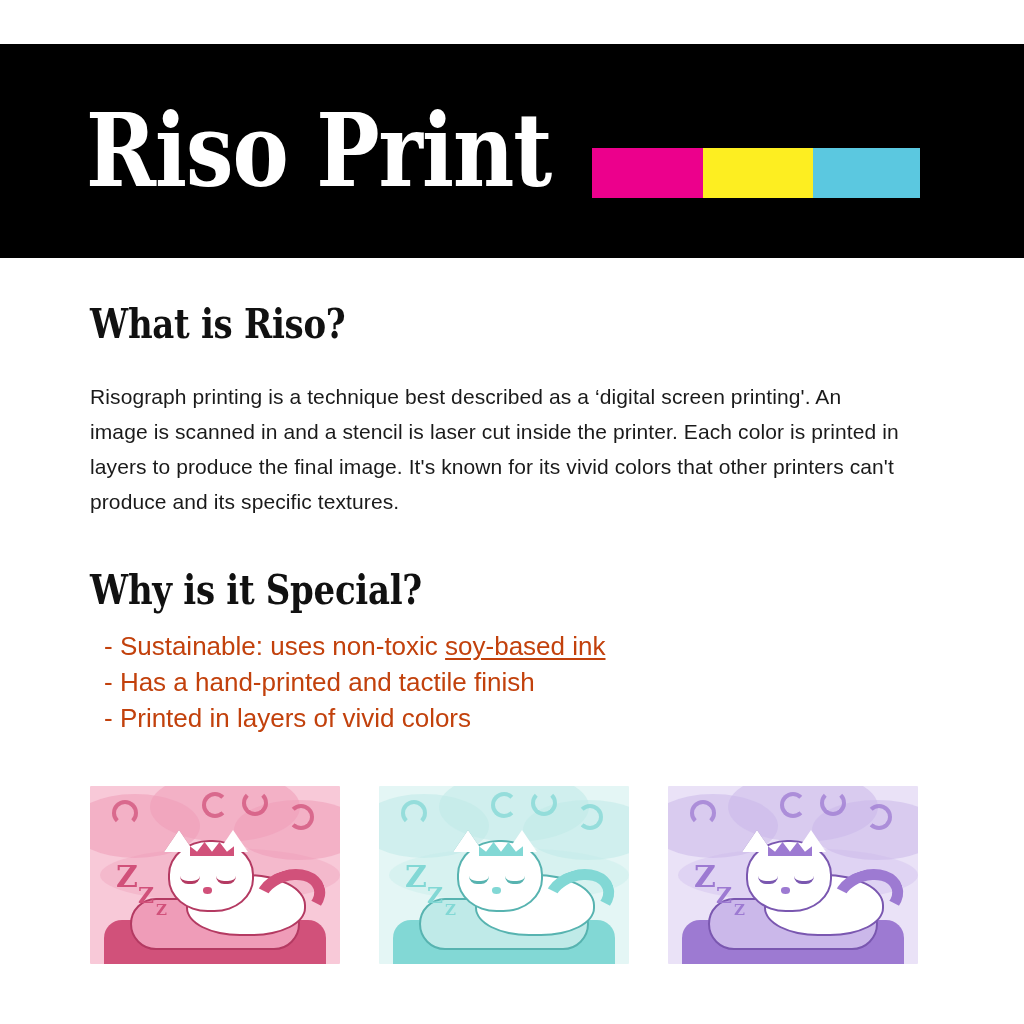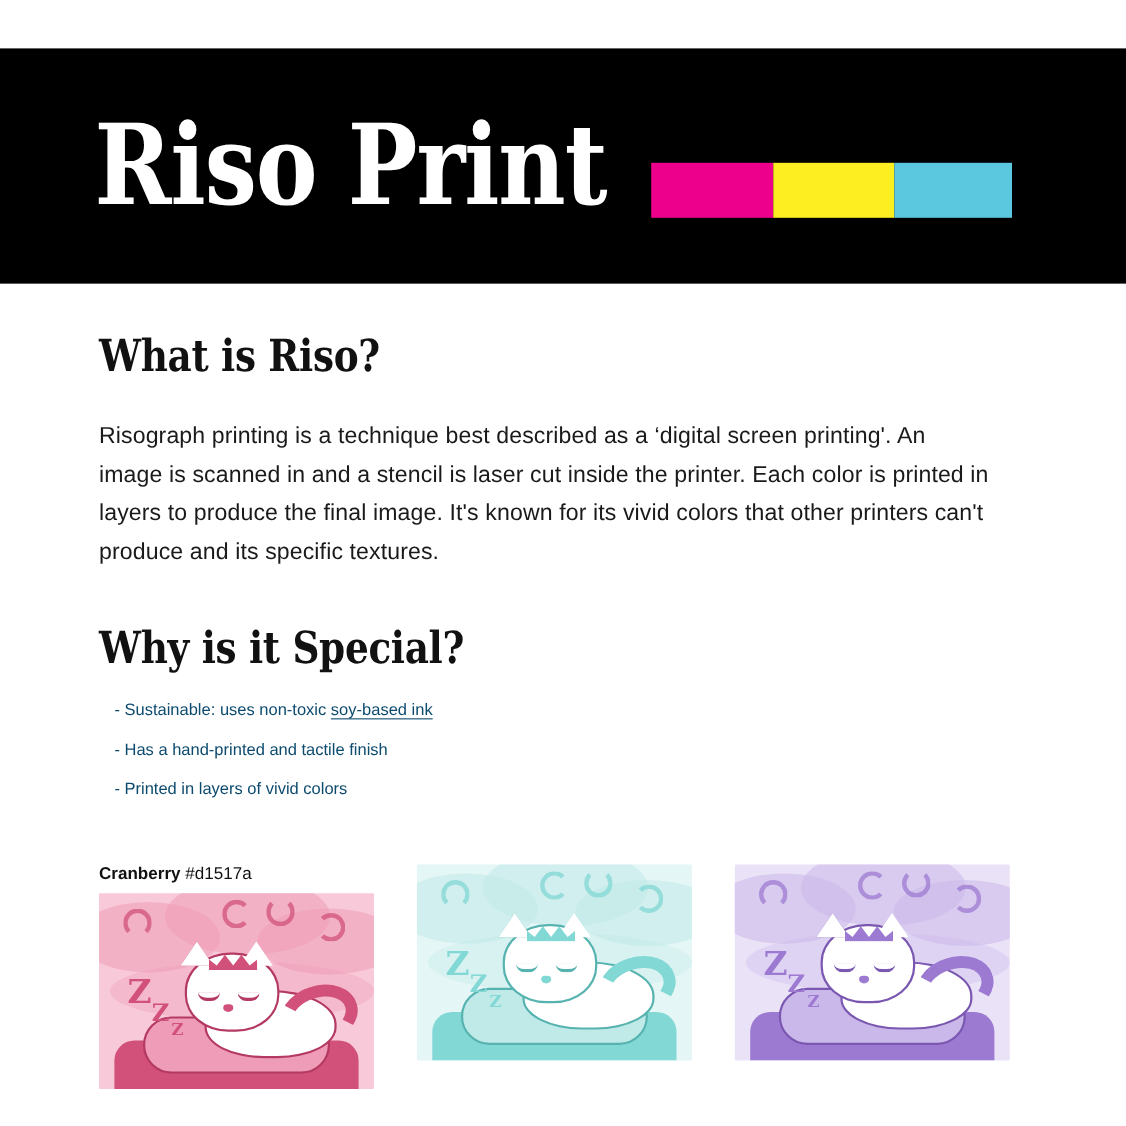--- a/index.html
+++ b/index.html
@@ -77,23 +77,23 @@
     font-size: 21px;
     line-height: 35px;
     color: #1a1a1a;
     letter-spacing: 0.1px;
   }
 
   .bullets {
     position: absolute;
     left: 104px; top: 370px;
     width: 812px;
-    font-size: 15px;
+    font-size: 26px;
     line-height: 36px;
-    color: #0c4a6e;
+    color: #c2410c;
   }
   .bullets div { white-space: nowrap; }
   .bullets .u { text-decoration: underline; text-underline-offset: 3px; }
 
   
   .cards {
     position: absolute;
     left: 90px; top: 528px;
     width: 860px;
     display: flex;
@@ -231,24 +231,20 @@
         <span>- Has a hand-printed and tactile finish</span>
       </div>
       <div>
         <span>- Printed in layers of vivid colors</span>
       </div>
     </div>
 
     <div class="cards">
 
       <div class="card">
-        <div class="card-label">
-          <span class="nm">Cranberry</span>
-          <span class="hex">#d1517a</span>
-        </div>
         <div class="thumb" id="thumb0" style="background: rgb(248, 201, 216);">
             <div class="cloud" style="left:-20px;top:8px;width:130px;height:64px;background:#ef9cb8;"></div>
             <div class="cloud" style="left:60px;top:-14px;width:150px;height:70px;background:#ef9cb8;"></div>
             <div class="cloud" style="right:-24px;top:14px;width:130px;height:60px;background:#ef9cb8;"></div>
             <div class="cloud" style="left:10px;top:62px;width:240px;height:54px;background:#ef9cb8;opacity:.35;"></div>
             <div class="swirl" style="left:22px;top:14px;border-color:#d1517a #d1517a transparent #d1517a;"></div>
             <div class="swirl" style="left:112px;top:6px;border-color:#d1517a transparent #d1517a #d1517a;"></div>
             <div class="swirl" style="right:26px;top:18px;border-color:#d1517a #d1517a #d1517a transparent;"></div>
             <div class="swirl" style="right:72px;top:4px;border-color:transparent #d1517a #d1517a #d1517a;"></div>
             <div class="blanket" style="background:#d1517a;"></div>

